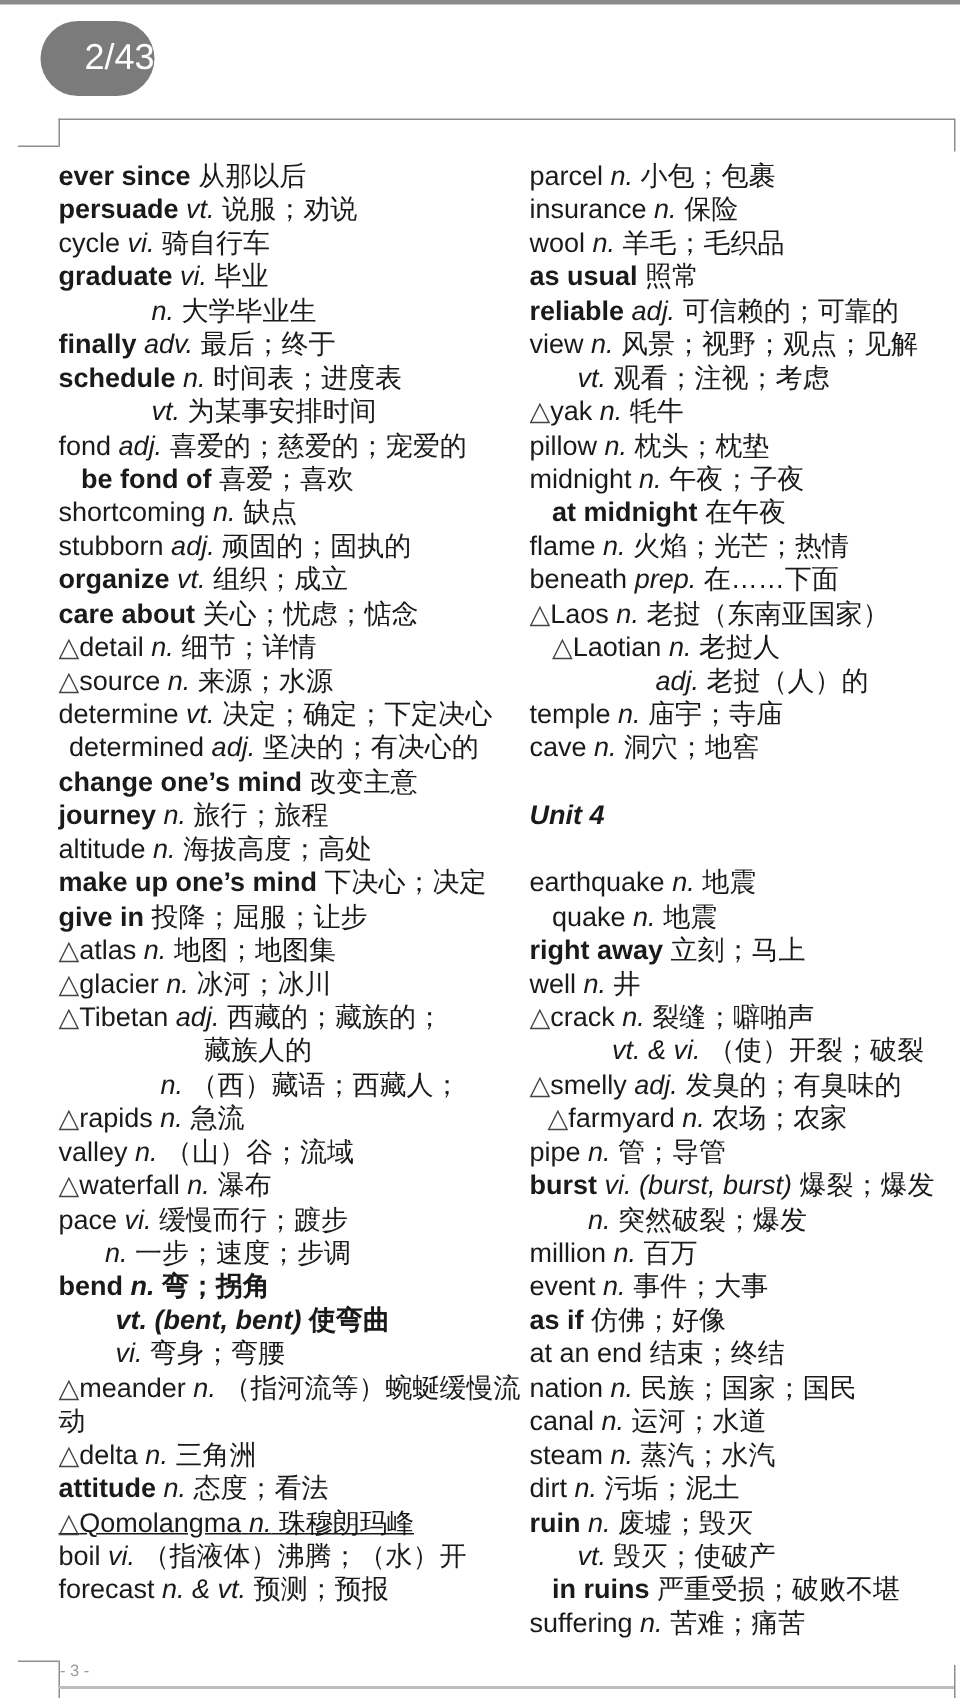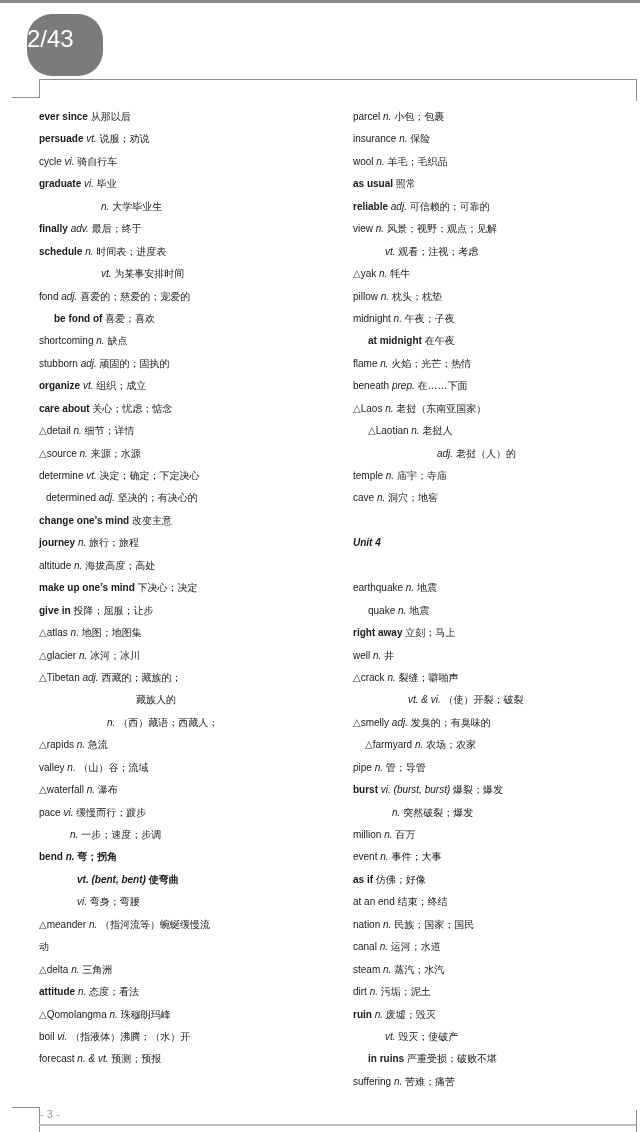--- a/index.html
+++ b/index.html
@@ -2,25 +2,25 @@
 <html><head>
 <meta charset="utf-8">
 <style>
   html, body { margin: 0; padding: 0; }
   body {
     width: 640px; height: 1132px; background: #ffffff; position: relative; overflow: hidden;
     font-family: "Liberation Sans", "DejaVu Sans", sans-serif; color: #1a1a1a;
   }
   .topbar { position: absolute; left: 0; top: 0; width: 640px; height: 3px; background: #8a8a8a; }
   .badge {
-    position: absolute; left: 27px; top: 14px; width: 76px; height: 62px; border-radius: 25px;
-    background: #7b7b7b; color: #ffffff; font-size: 24px; line-height: 50px; text-align: left;
+    position: absolute; left: 27px; top: 14px; width: 76px; height: 50px; border-radius: 25px;
+    background: #7b7b7b; color: #ffffff; font-size: 24px; line-height: 50px; text-align: right;
   }
   .crop { position: absolute; border-color: #8e8e8e; border-style: solid; border-width: 0; }
-  .col { position: absolute; top: 106px; font-size: 10px; }
+  .col { position: absolute; top: 106px; font-size: 18px; }
   .col.left { left: 39px; width: 300px; }
   .col.right { left: 353px; width: 280px; }
   .line { height: 22.45px; line-height: 22.45px; white-space: nowrap; }
   .hw { }
   .hw.b { font-weight: bold; }
   .pos { font-style: italic; }
   .tri { color: #444; }
   .unit { font-weight: bold; font-style: italic; }
   .pagenum { position: absolute; left: 40px; top: 1108px; font-size: 11px; color: #9a9a9a; }
 </style>
@@ -73,21 +73,21 @@
     <div class="line" style="padding-left: 0px;"><span class="tri">△</span><span class="hw">waterfall</span> <span class="pos">n.</span>  <span class="def">瀑布</span></div>
     <div class="line" style="padding-left: 0px;"><span class="hw">pace</span> <span class="pos">vi.</span>  <span class="def">缓慢而行；踱步</span></div>
     <div class="line" style="padding-left: 31px;"><span class="pos">n.</span>  <span class="def">一步；速度；步调</span></div>
     <div class="line" style="padding-left: 0px; font-weight: bold;"><span class="hw">bend</span> <span class="pos">n.</span>  <span class="def">弯；拐角</span></div>
     <div class="line" style="padding-left: 38px; font-weight: bold;"><span class="pos">vt. (bent, bent)</span>  <span class="def">使弯曲</span></div>
     <div class="line" style="padding-left: 38px;"><span class="pos">vi.</span>  <span class="def">弯身；弯腰</span></div>
     <div class="line" style="padding-left: 0px;"><span class="tri">△</span><span class="hw">meander</span> <span class="pos">n.</span>  <span class="def">（指河流等）蜿蜒缓慢流</span></div>
     <div class="line" style="padding-left: 0px;"><span class="def">动</span></div>
     <div class="line" style="padding-left: 0px;"><span class="tri">△</span><span class="hw">delta</span> <span class="pos">n.</span>  <span class="def">三角洲</span></div>
     <div class="line" style="padding-left: 0px;"><span class="hw b">attitude</span> <span class="pos">n.</span>  <span class="def">态度；看法</span></div>
-    <div class="line" style="padding-left: 0px;"><span class="tri">△</span><span class="hw">Qomolangma</span> <span class="pos">n.</span>  <span class="def">珠穆朗玛峰</span></div>
+    <div class="line" style="padding-left: 0px; text-decoration: underline;"><span class="tri">△</span><span class="hw">Qomolangma</span> <span class="pos">n.</span>  <span class="def">珠穆朗玛峰</span></div>
     <div class="line" style="padding-left: 0px;"><span class="hw">boil</span> <span class="pos">vi.</span>  <span class="def">（指液体）沸腾；（水）开</span></div>
     <div class="line" style="padding-left: 0px;"><span class="hw">forecast</span> <span class="pos">n. &amp; vt.</span>  <span class="def">预测；预报</span></div>
   </div>
 <div class="col right" id="col-right">
     <div class="line" style="padding-left: 0px;"><span class="hw">parcel</span> <span class="pos">n.</span>  <span class="def">小包；包裹</span></div>
     <div class="line" style="padding-left: 0px;"><span class="hw">insurance</span> <span class="pos">n.</span>  <span class="def">保险</span></div>
     <div class="line" style="padding-left: 0px;"><span class="hw">wool</span> <span class="pos">n.</span>  <span class="def">羊毛；毛织品</span></div>
     <div class="line" style="padding-left: 0px;"><span class="hw b">as usual</span>  <span class="def">照常</span></div>
     <div class="line" style="padding-left: 0px;"><span class="hw b">reliable</span> <span class="pos">adj.</span>  <span class="def">可信赖的；可靠的</span></div>
     <div class="line" style="padding-left: 0px;"><span class="hw">view</span> <span class="pos">n.</span>  <span class="def">风景；视野；观点；见解</span></div>

